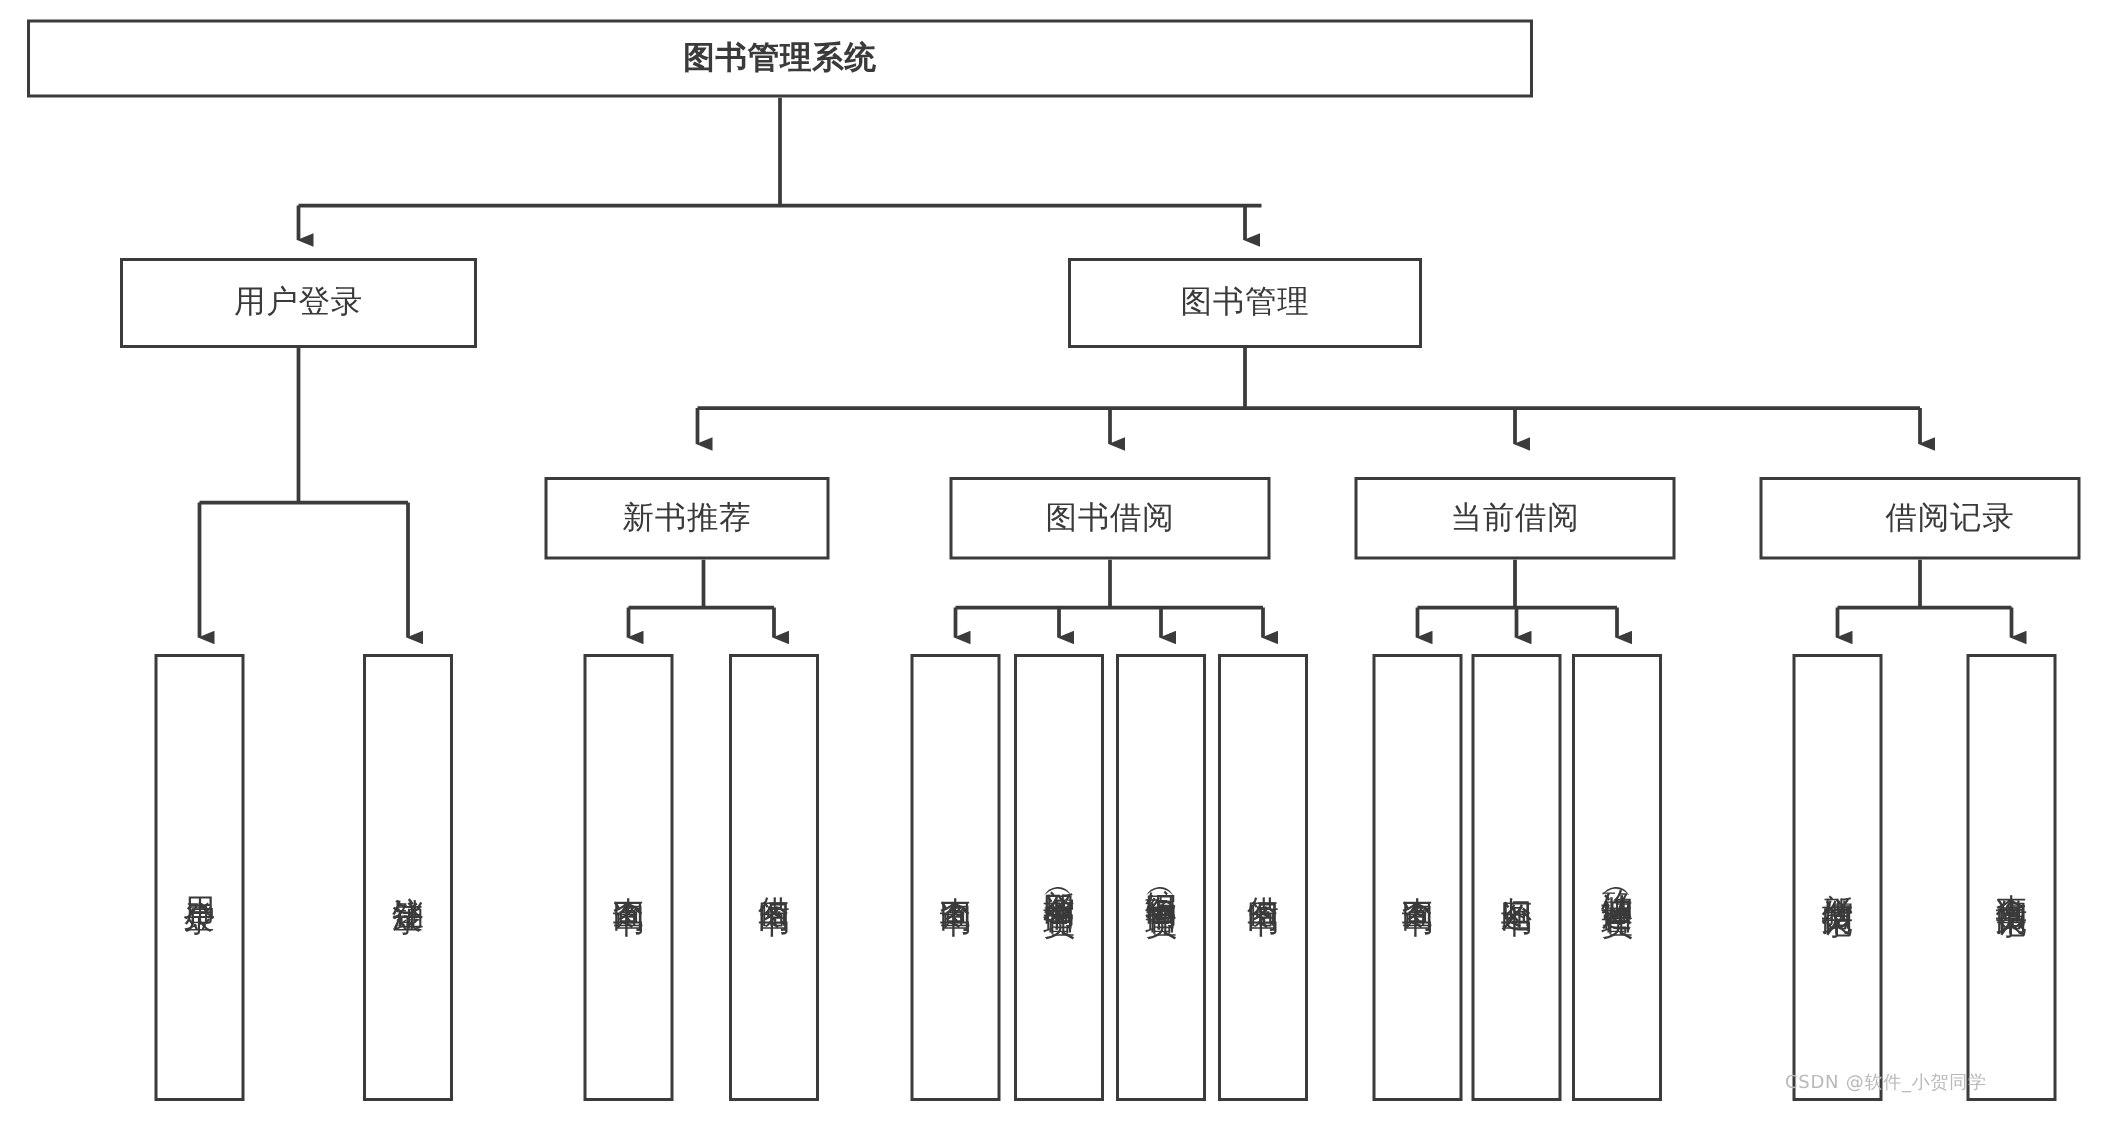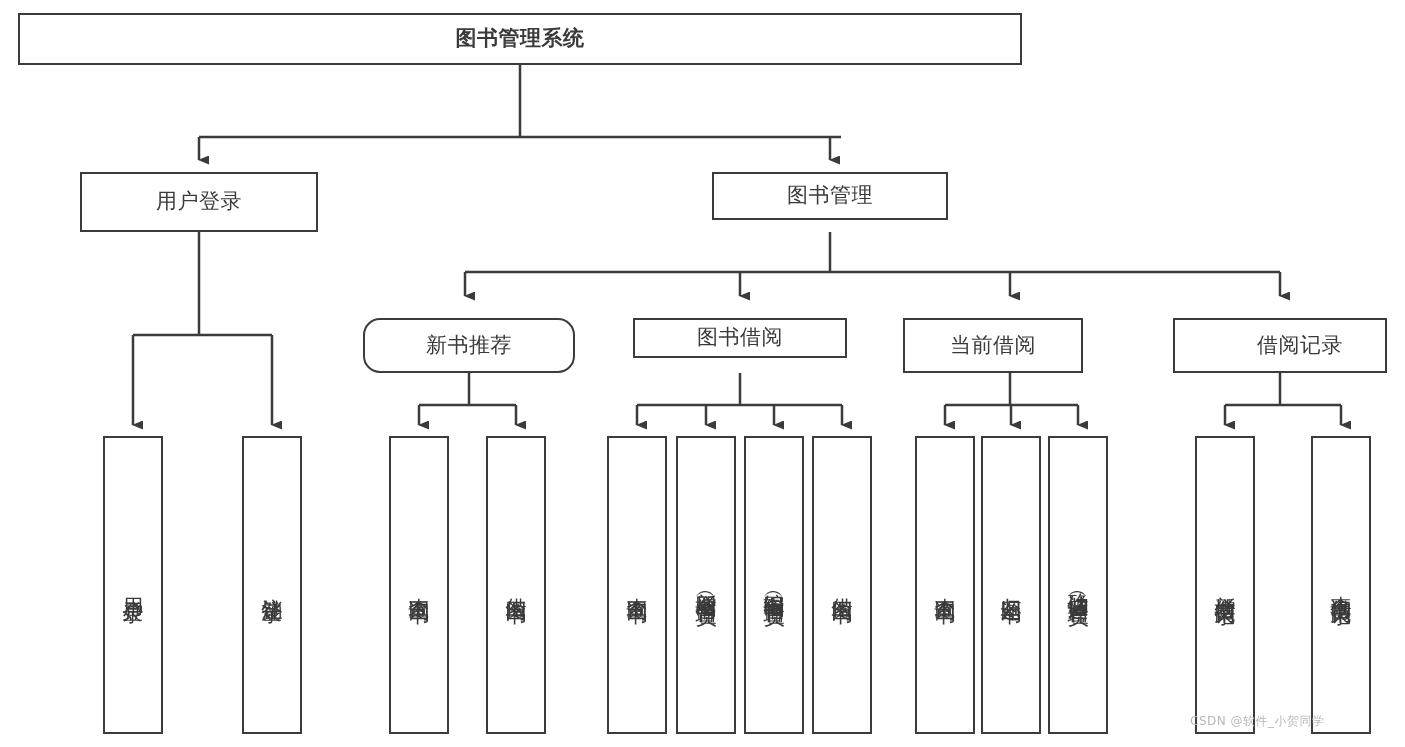--- a/index.html
+++ b/index.html
@@ -139,33 +139,33 @@
   </svg>
 
   <div class="node-box" style="left:18px; top:13px; width:1004px; height:52px;font-weight:bold;">
     <span class="node-label-h">图书管理系统</span>
   </div>
 
   <div class="node-box" style="left:80px; top:172px; width:238px; height:60px;">
     <span class="node-label-h">用户登录</span>
   </div>
 
-  <div class="node-box" style="left:712px; top:172px; width:236px; height:48px;">
+  <div class="node-box" style="left:712px; top:172px; width:236px; height:60px;">
     <span class="node-label-h">图书管理</span>
   </div>
 
-  <div class="node-box" style="left:363px; top:318px; width:212px; height:55px;border-radius:17px;">
+  <div class="node-box" style="left:363px; top:318px; width:190px; height:55px;">
     <span class="node-label-h">新书推荐</span>
   </div>
 
-  <div class="node-box" style="left:633px; top:318px; width:214px; height:40px;">
+  <div class="node-box" style="left:633px; top:318px; width:214px; height:55px;">
     <span class="node-label-h">图书借阅</span>
   </div>
 
-  <div class="node-box" style="left:903px; top:318px; width:180px; height:55px;">
+  <div class="node-box" style="left:903px; top:318px; width:214px; height:55px;">
     <span class="node-label-h">当前借阅</span>
   </div>
 
   <div class="node-box" style="left:1173px; top:318px; width:214px; height:55px;padding-left:40px;">
     <span class="node-label-h">借阅记录</span>
   </div>
 
   <div class="leaf-box" style="left:103px; top:436px; width:60px; height:298px;">
     <span class="node-label-v">用户登录</span>
   </div>

